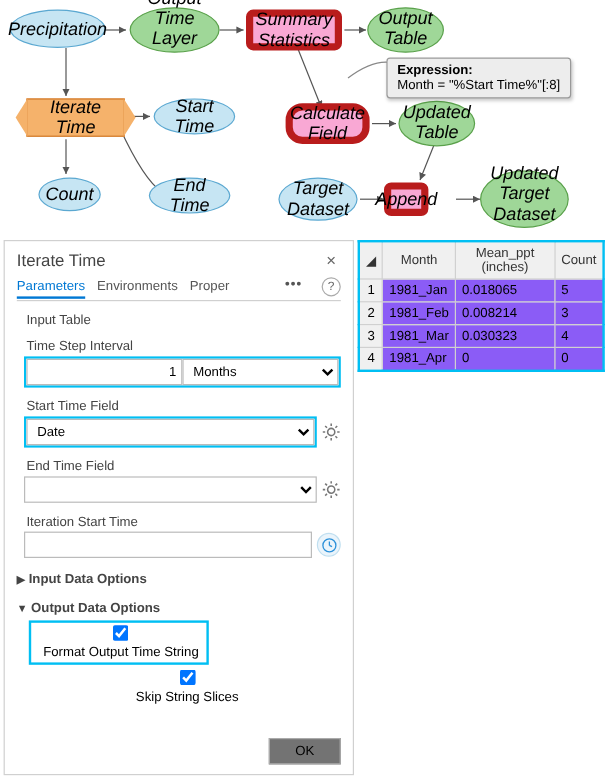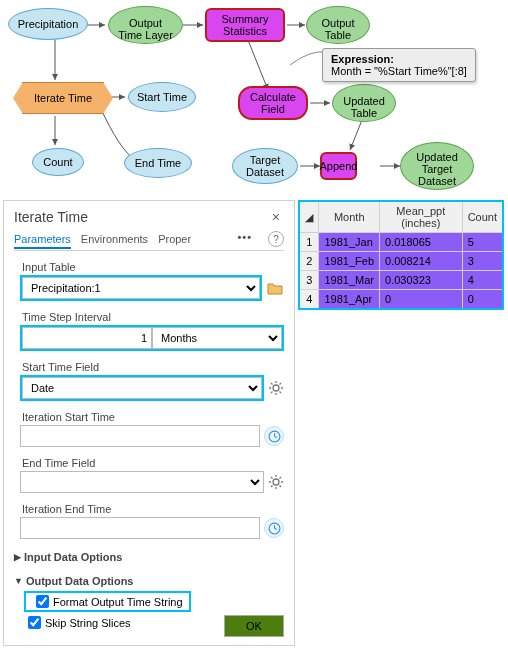--- a/index.html
+++ b/index.html
@@ -1,23 +1,23 @@
 <!DOCTYPE html>
 <html><head>
   <meta charset="utf-8">
   <style>
     * { box-sizing: border-box; margin: 0; padding: 0; font-family: "Segoe UI", Arial, sans-serif; }
     body { width: 508px; height: 650px; background: #fff; position: relative; font-size: 11px; }
     
     
     .flowchart { position: relative; width: 508px; height: 200px; }
-    .node { position: absolute; display: flex; align-items: center; justify-content: center; text-align: center; font-size: 11px; padding: 2px 6px; }
+    .node { position: absolute; display: flex; align-items: center; justify-content: center; text-align: center; font-size: 15px; padding: 2px 6px; font-style: italic; }
     .ellipse-blue { background: #c6e5f3; border: 1px solid #5ba8d1; border-radius: 50%; }
     .ellipse-green { background: #9fd798; border: 1px solid #5aa14b; border-radius: 50%; align-items: flex-end; }
-    .rect-yellow { background: #d946ef; border: 2px solid #b91c1c; border-radius: 6px; align-items: center; }
+    .rect-yellow { background: #f9a8d4; border: 6px solid #b91c1c; border-radius: 6px; align-items: center; }
     .hex-orange { background: #f5b26b; border: 1px solid #d17a2b; }
     .hex-orange::before, .hex-orange::after { content: ""; position: absolute; width: 0; height: 0; border-top: 16px solid transparent; border-bottom: 16px solid transparent; }
     .hex-orange::before { left: -10px; border-right: 10px solid #f5b26b; }
     .hex-orange::after { right: -10px; border-left: 10px solid #f5b26b; }
     .tooltip-box { position: absolute; background: #ededed; border: 1px solid #999; border-radius: 3px; padding: 4px 8px; font-size: 11px; box-shadow: 1px 2px 3px rgba(0,0,0,0.2); }
     svg.arrows { position: absolute; top: 0; left: 0; width: 508px; height: 200px; pointer-events: none; }
     
     
     .panel { position: absolute; top: 200px; left: 3px; width: 292px; height: 446px; border: 1px solid #d0d0d0; background: #fff; padding: 6px 10px; }
     .panel-header { display:flex; justify-content:space-between; align-items:center; padding: 2px 0 6px 0; }
@@ -34,23 +34,23 @@
     .field-row { display:flex; align-items:center; gap:4px; padding-left: 6px; }
     .cyan-outline { border: 2px solid #00bff3; }
     select, input[type=text] { font-size: 11px; padding: 2px 4px; border: 1px solid #bbb; background: #fff; height: 22px; width: 100%; }
     input.right-num { text-align: right; }
     .folder-icon { width: 18px; height: 18px; display:flex; align-items:center; justify-content:center; }
     .gear-icon { width:16px; height:16px; color:#666; }
     .clock-icon { width:20px; height:20px; border-radius:50%; display:flex; align-items:center; justify-content:center; color:#2b90d9; background:#eaf4fb; border:1px solid #c0dff0; }
     
     .section-head { display:flex; align-items:center; gap:3px; font-size:11px; color:#444; font-weight:bold; margin-top:12px; cursor:pointer; }
     .caret { font-size: 9px; }
-    .checkrow { display:flex; align-items:center; gap:4px; padding-left: 14px; margin-top:4px; font-size:11px; }
+    .checkrow { display:flex; align-items:center; gap:4px; padding-left: 14px; margin-top:4px; font-size:11px;flex-direction:column; }
     .checkrow input { width:13px; height:13px; }
-    .ok-btn { position:absolute; bottom:8px; right:10px; width:60px; height:22px; border:1px solid #aaa; background:#4d7c0f; font-size:11px; cursor:pointer;text-align:center; }
+    .ok-btn { position:absolute; bottom:8px; right:10px; width:60px; height:22px; border:1px solid #aaa; background:#737373; font-size:11px; cursor:pointer;text-align:center; }
     
     
     .datatable { position: absolute; top: 200px; left: 298px; width: 206px; border: 2px solid #00bff3; font-size:11px; border-collapse: collapse; }
     .datatable th, .datatable td { border: 1px solid #d0d0d0; padding: 3px 5px; background:#8b5cf6; }
     .datatable th { background:#f0f0f0; font-weight:normal; color:#333; }
     .datatable .rowhdr { background:#f0f0f0; text-align:center; width:18px; }
     .datatable .num { text-align: left; }
     .datatable th.corner { background:#f0f0f0; }
   </style>
 </head>
@@ -128,28 +128,20 @@
   <div class="tabs">
     <div class="tab active">Parameters</div>
     <div class="tab">Environments</div>
     <div class="tab">Proper</div>
     <div class="dots">•••</div>
     <div class="help-q">?</div>
   </div>
 
   <div class="field-group">
     <div class="field-label">Input Table</div>
-    <div class="field-row">
-      <div class="cyan-outline" style="flex:1"><select><option>Precipitation:1</option></select></div>
-      <span class="folder-icon">
-        <svg width="16" height="14" viewBox="0 0 16 14">
-            <path d="M1 3 h5 l1 2 h8 v8 h-14 z" fill="#f2c469" stroke="#b8893a"></path>
-          </svg>
-      </span>
-    </div>
   </div>
 
   <div class="field-group">
     <div class="field-label">Time Step Interval</div>
     <div class="field-row">
       <div class="cyan-outline" style="flex:1; display:flex;">
         <input type="text" class="right-num" style="width: 50%; border-right: 1px solid rgb(187, 187, 187);" value="1">
         <select style="width:50%;"><option>Months</option></select>
       </div>
     </div>
@@ -169,66 +161,53 @@
               <line x1="3" y1="3" x2="4.5" y2="4.5"></line>
               <line x1="11.5" y1="11.5" x2="13" y2="13"></line>
               <line x1="3" y1="13" x2="4.5" y2="11.5"></line>
               <line x1="11.5" y1="4.5" x2="13" y2="3"></line>
             </g>
           </svg></span>
     </div>
   </div>
 
   <div class="field-group">
-    <div class="field-label">Iteration Start Time</div>
-    <div class="field-row">
-      <input type="text" style="flex: 1 1 0%;" value="">
-      <span class="clock-icon">
-          <svg width="13" height="13" viewBox="0 0 12 12">
-            <circle cx="6" cy="6" r="5" fill="none" stroke="#2b90d9"></circle>
-            <line x1="6" y1="6" x2="6" y2="3" stroke="#2b90d9"></line>
-            <line x1="6" y1="6" x2="8" y2="7" stroke="#2b90d9"></line>
-          </svg>
-        </span>
-    </div>
-  </div>
-
-  <div class="field-group">
     <div class="field-label">End Time Field</div>
     <div class="field-row">
       <select style="flex:1"><option></option></select>
       <span class="gear-icon"><svg width="16" height="16" viewBox="0 0 16 16">
             <circle cx="8" cy="8" r="3" fill="none" stroke="#777" stroke-width="1.3"></circle>
             <g stroke="#777" stroke-width="1.3">
               <line x1="8" y1="1" x2="8" y2="3"></line>
               <line x1="8" y1="13" x2="8" y2="15"></line>
               <line x1="1" y1="8" x2="3" y2="8"></line>
               <line x1="13" y1="8" x2="15" y2="8"></line>
               <line x1="3" y1="3" x2="4.5" y2="4.5"></line>
               <line x1="11.5" y1="11.5" x2="13" y2="13"></line>
               <line x1="3" y1="13" x2="4.5" y2="11.5"></line>
               <line x1="11.5" y1="4.5" x2="13" y2="3"></line>
             </g>
           </svg></span>
     </div>
   </div>
 
   <div class="field-group">
-    <div class="field-label">Iteration End Time</div>
+    <div class="field-label">Iteration Start Time</div>
     <div class="field-row">
       <input type="text" style="flex: 1 1 0%;" value="">
       <span class="clock-icon">
           <svg width="13" height="13" viewBox="0 0 12 12">
             <circle cx="6" cy="6" r="5" fill="none" stroke="#2b90d9"></circle>
             <line x1="6" y1="6" x2="6" y2="3" stroke="#2b90d9"></line>
             <line x1="6" y1="6" x2="8" y2="7" stroke="#2b90d9"></line>
           </svg>
         </span>
     </div>
   </div>
+
 
   <div class="section-head">
       <span class="caret">▶</span>
       <span>Input Data Options</span>
     </div>
 
   <div class="section-head">
       <span class="caret">▼</span>
       <span>Output Data Options</span>
     </div>

